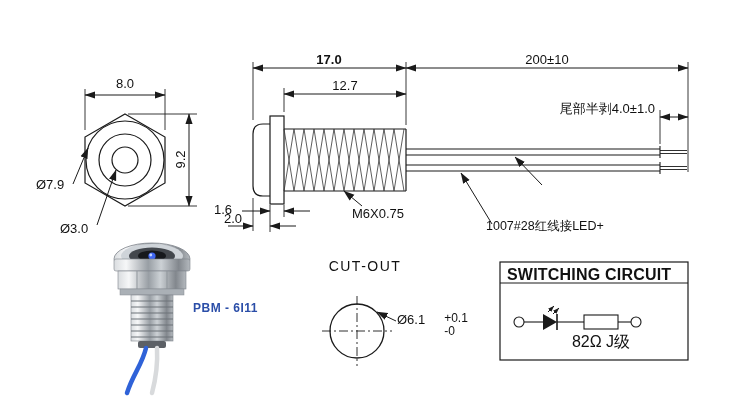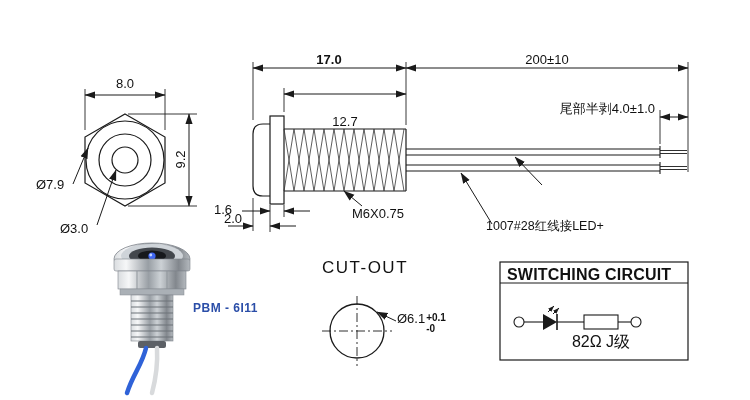--- a/index.html
+++ b/index.html
@@ -4,27 +4,27 @@
 <style>
   * { margin:0; padding:0; box-sizing:border-box; }
   html,body { width:750px; height:400px; }
   body { background:#ffffff; font-family:"Liberation Sans", sans-serif; color:#111; overflow:hidden; }
   .canvas { position:relative; width:750px; height:400px; background:#fff; }
   .drawing-svg { position:absolute; left:0; top:0; }
   .lbl { position:absolute; font-size:13px; line-height:1.15; white-space:nowrap; color:#111; }
   .ctr { text-align:center; }
   .rt  { text-align:right; }
   .rot { transform:rotate(-90deg); }
-  .cutout-title { font-size:17px; letter-spacing:1.5px; }
+  .cutout-title { font-size:14px; letter-spacing:1.5px; }
   .model { color:#2b4ea8; font-weight:bold; font-size:12px; letter-spacing:0.5px; }
   .circuit-title { font-size:16px; font-weight:bold; letter-spacing:0.2px; }
   .res-label { font-size:16px; }
   .wire-label { font-size:12.5px; }
   .dim-big { font-size:13px; }
-  .tolwrap { display:inline-flex; flex-direction:column; font-size:10px; line-height:1.1; vertical-align:2px; margin-left:1px;font-weight:bold; }
+  .tolwrap { display:inline-flex; flex-direction:column; font-size:12px; line-height:1.1; vertical-align:2px; margin-left:19px; }
 </style>
 </head>
 <body>
 
 <div class="canvas">
 
   <svg class="drawing-svg" width="750" height="400" viewBox="0 0 750 400">
     <defs>
       <marker id="ah" viewBox="0 0 10 8" refX="9.5" refY="4" markerWidth="11" markerHeight="8.8" orient="auto-start-reverse" markerUnits="userSpaceOnUse">
         <path d="M0,0.6 L10,4 L0,7.4 Z" fill="#1a1a1a"></path>
@@ -157,21 +157,21 @@
       <line x1="618" y1="322" x2="631" y2="322" stroke-width="1.1"></line>
     </g>
   </svg>
 
   <div class="lbl ctr dim-big" style="left:103px; top:77px; width:44px;">8.0</div>
   <div class="lbl ctr dim-big rot" style="left:166px; top:152px; width:30px;">9.2</div>
   <div class="lbl dim-big" style="left:36px; top:178px;">Ø7.9</div>
   <div class="lbl dim-big" style="left:60px; top:222px;">Ø3.0</div>
 
   <div class="lbl ctr dim-big" style="left:307px; top:53px; width:44px;font-weight:bold;">17.0</div>
-  <div class="lbl ctr dim-big" style="left:323px; top:79px; width:44px;margin-top:36px;">12.7</div>
+  <div class="lbl ctr dim-big" style="left:323px; top:79px; width:44px;">12.7</div>
   <div class="lbl ctr dim-big" style="left:507px; top:53px; width:80px;">200±10</div>
   <div class="lbl rt dim-big" style="left:510px; top:102px; width:145px;">尾部半剥4.0±1.0</div>
   <div class="lbl dim-big" style="left:214px; top:203px;">1.6</div>
   <div class="lbl dim-big" style="left:224px; top:212px;">2.0</div>
   <div class="lbl dim-big" style="left:352px; top:207px;">M6X0.75</div>
   <div class="lbl wire-label" style="left:486px; top:219px;">1007#28红线接LED+</div>
 
   <div class="lbl model" style="left:193px; top:302px;">PBM - 6I11</div>
 
   <div class="lbl ctr cutout-title" style="left:313px; top:258px; width:104px;">CUT-OUT</div>

